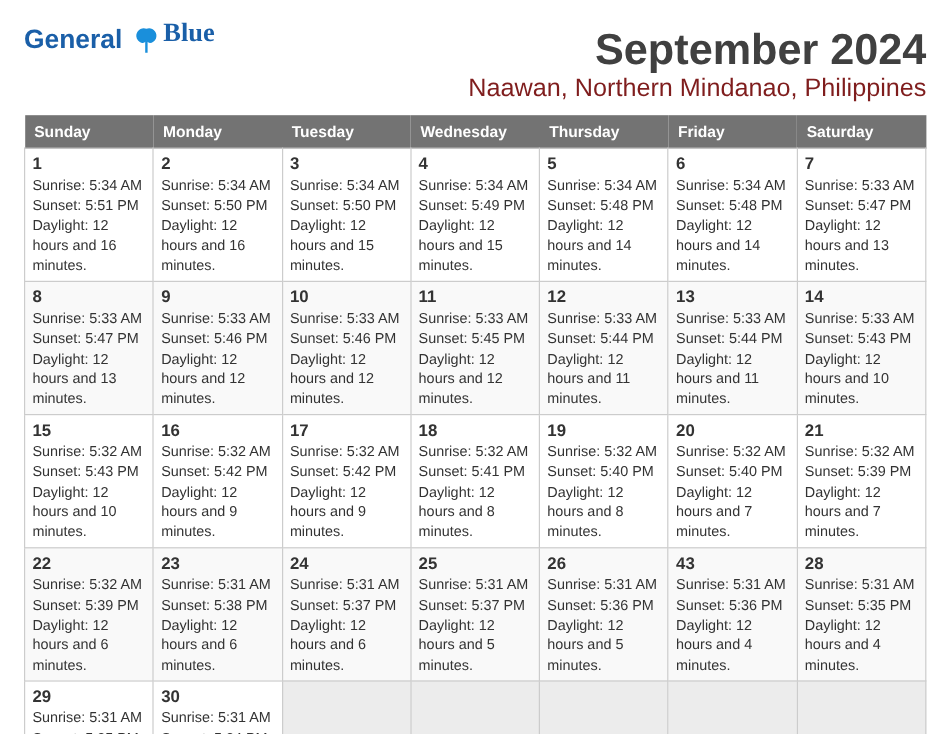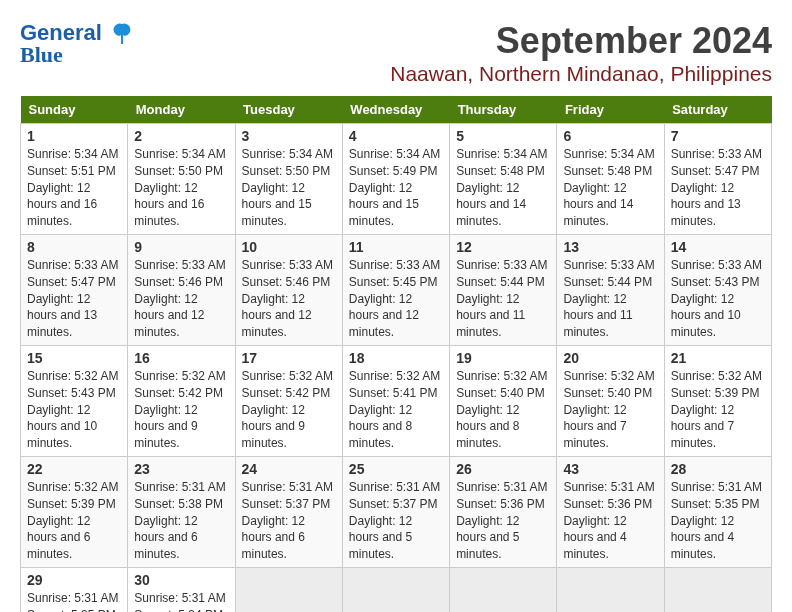--- a/index.html
+++ b/index.html
@@ -11,21 +11,20 @@
       padding: 20px;
     }
     .header-area {
       display: flex;
       justify-content: space-between;
       align-items: flex-start;
       margin-bottom: 10px;
     }
     .logo {
       display: flex;
-      flex-direction: column;
       align-items: flex-start;
     }
     .logo-wrapper {
       display: flex;
       align-items: center;
       gap: 4px;
     }
     .title-area {
       text-align: right;
     }
@@ -37,21 +36,21 @@
     .location-title {
       font-size: 21px;
       color: #7f1d1d;
     }
     table {
       width: 100%;
       border-collapse: collapse;
       table-layout: fixed;
     }
     th {
-      background-color: #4d7c0f;
+      background-color: #737373;
       color: #fff;
       text-align: left;
       padding: 6px 8px;
       font-size: 13px;
       font-weight: bold;
     }
     td {
       border: 1px solid #ccc;
       vertical-align: top;
       padding: 4px 6px;

